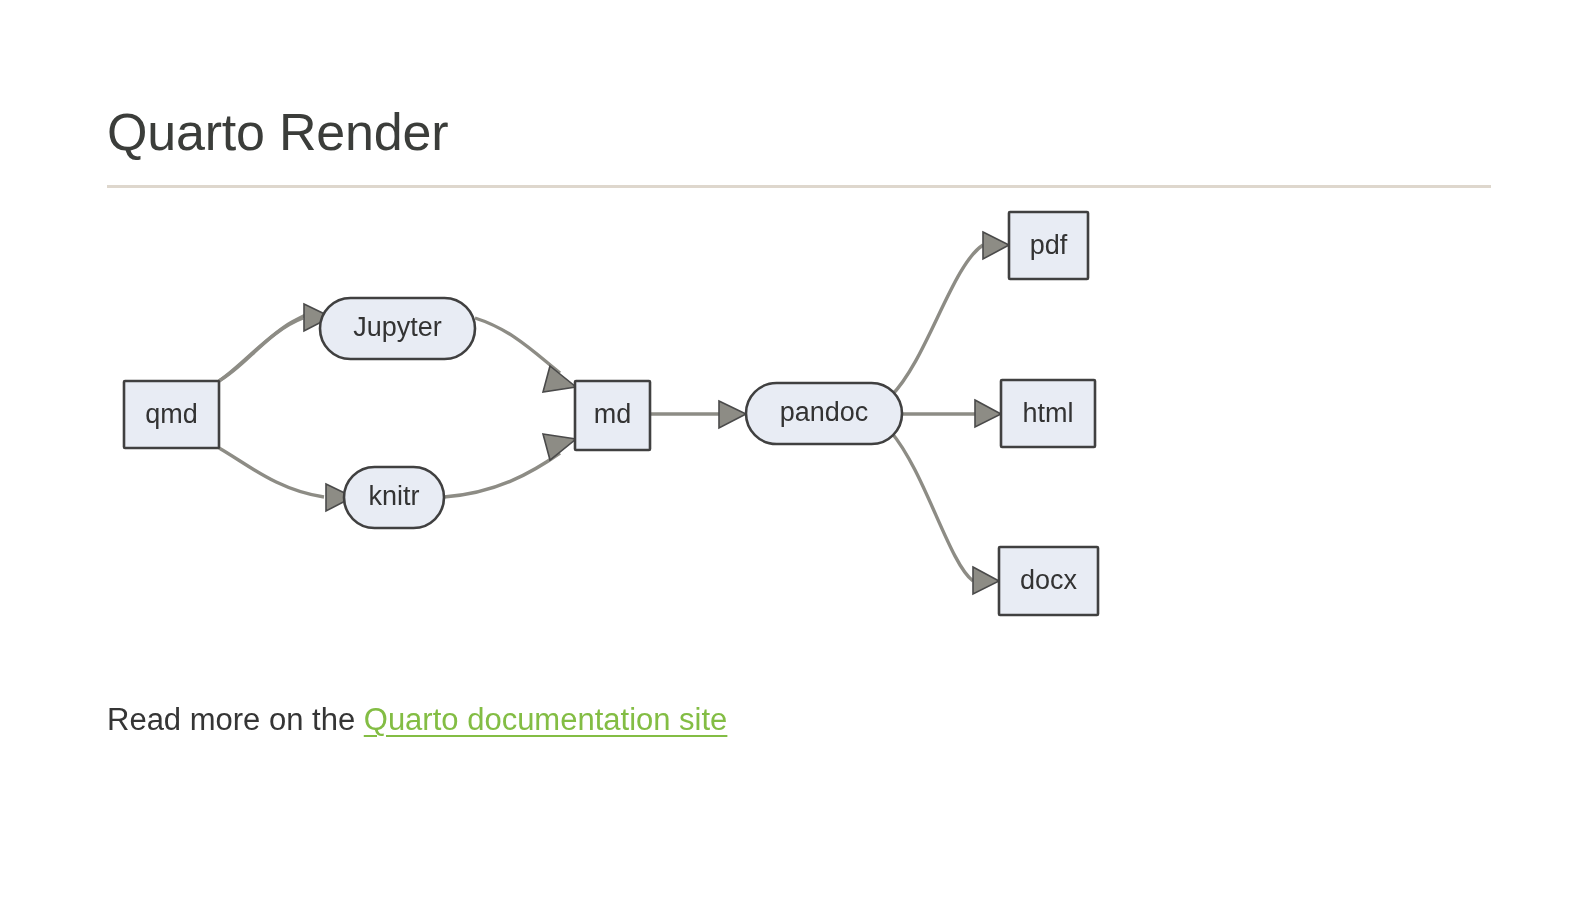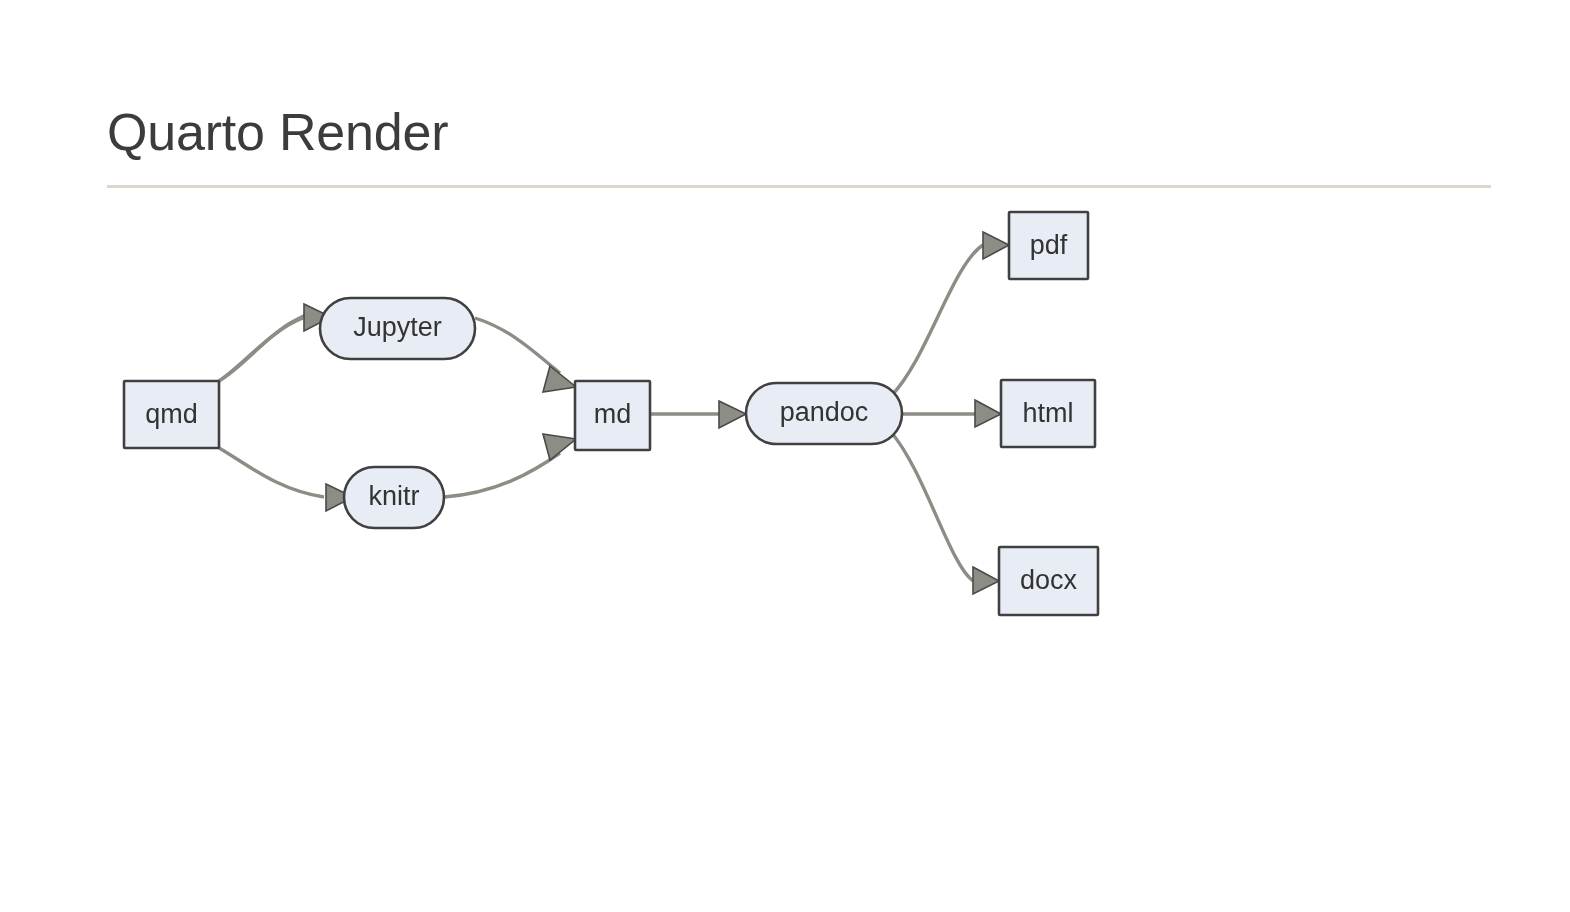--- a/index.html
+++ b/index.html
@@ -176,14 +176,15 @@
 
           <g>
             <rect class="node-shape" x="892" y="337" width="99" height="68" rx="1" ry="1"></rect>
             <text class="node-label" x="941.5" y="372">docx</text>
           </g>
         </g>
       </svg>
     </div>
   </div>
 
+  <p class="read-more"><span>Read more on the </span><a href="#">Quarto documentation site</a></p>
 
 </div>
 
 </body></html>

